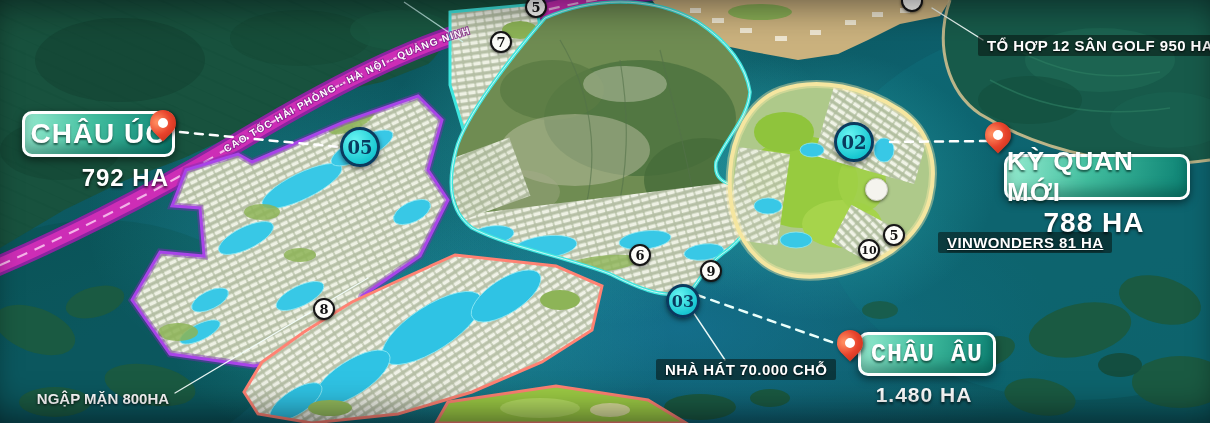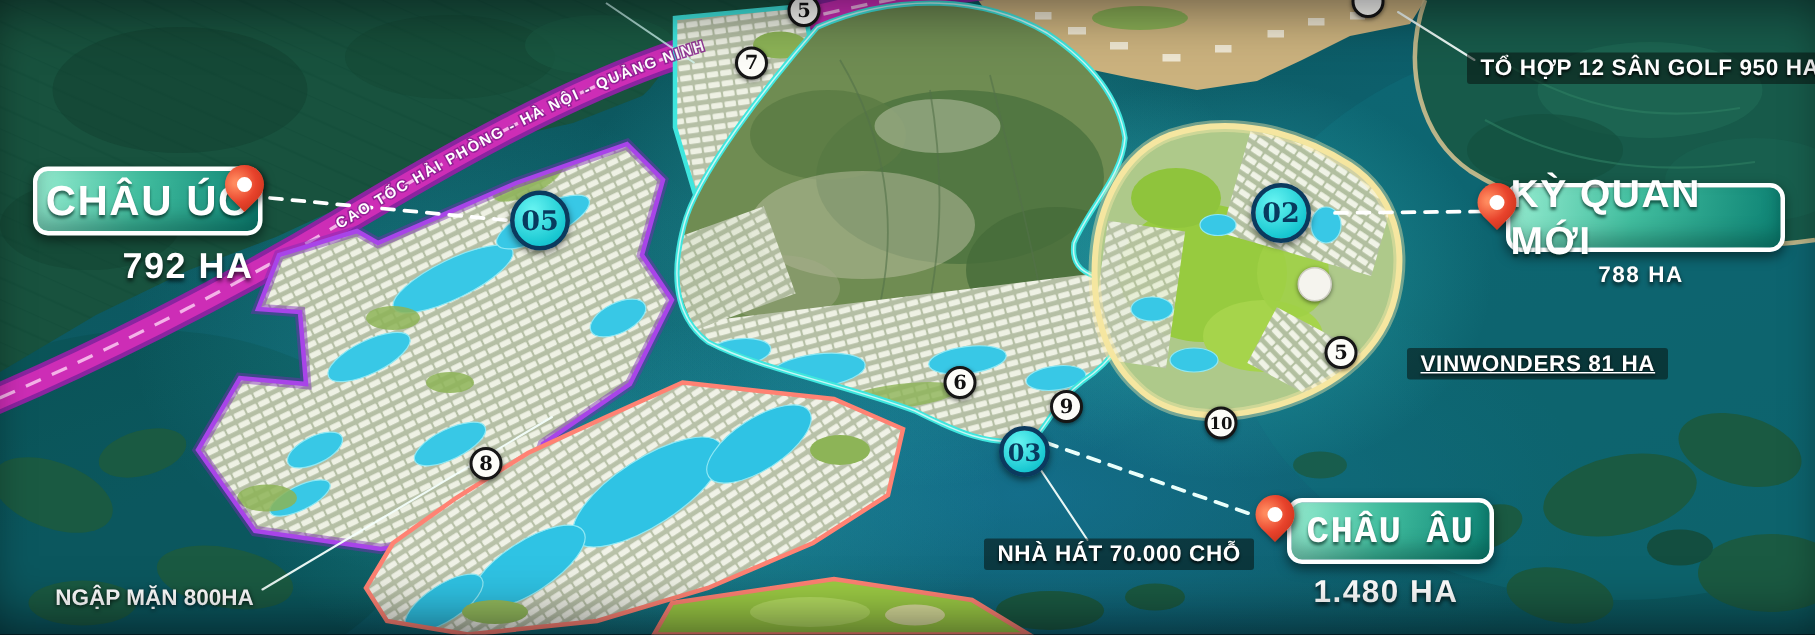--- a/index.html
+++ b/index.html
@@ -315,22 +315,22 @@
     </text>
   </svg>
 
   <div class="zone" style="left:22px;top:111px;width:147px;">
     <div class="pill" style="width:147px;height:40px;font-size:28px;">CHÂU ÚC</div>
     <div class="area" style="font-size:24px;text-align:right;">792 HA</div>
   </div>
   <div class="pin" style="left:150px;top:110px;"></div>
 
   <div class="zone" style="left:1004px;top:122px;width:180px;">
-    <div class="pill" style="width:180px;height:40px;font-size:26px;">KỲ QUAN MỚI</div>
-    <div class="area" style="font-size:15px;">788 HA</div>
+    <div class="pill" style="width:180px;height:40px;font-size:26px;margin-top:32px;">KỲ QUAN MỚI</div>
+    <div class="area" style="font-size:28px;">788 HA</div>
   </div>
   <div class="pin" style="left:985px;top:122px;"></div>
 
   <div class="zone" style="left:858px;top:332px;width:132px;">
     <div class="pill" style="width:132px;height:38px;font-size:25px;font-family:Liberation Mono, monospace;">CHÂU ÂU</div>
     <div class="area" style="font-size:21px;">1.480 HA</div>
   </div>
   <div class="pin" style="left:837px;top:330px;"></div>
 
   <div class="strip" id="strip-golf">TỔ HỢP 12 SÂN GOLF 950 HA</div>
@@ -342,19 +342,19 @@
 
   <div class="badge teal lg" style="left:340px;top:127px;">05</div>
   <div class="badge teal lg" style="left:834px;top:122px;">02</div>
   <div class="badge teal md" style="left:666px;top:264px;">03</div>
 
   <div class="badge sm" style="left:525px;top:-4px;">5</div>
   <div class="badge sm" style="left:490px;top:31px;">7</div>
   <div class="badge sm" style="left:629px;top:244px;">6</div>
   <div class="badge sm" style="left:700px;top:260px;">9</div>
   <div class="badge sm" style="left:883px;top:224px;">5</div>
-  <div class="badge sm" style="left:803px;top:239px;font-size:11px;margin-top:32px;">10</div>
+  <div class="badge sm" style="left:858px;top:239px;font-size:11px;">10</div>
   <div class="badge sm" style="left:313px;top:298px;">8</div>
   <div class="badge sm" style="left:901px;top:-10px;"></div>
   <div class="badge plain" style="left:865px;top:178px;"></div>
 
   <div class="vignette"></div>
 </div>
 
 </body></html>

